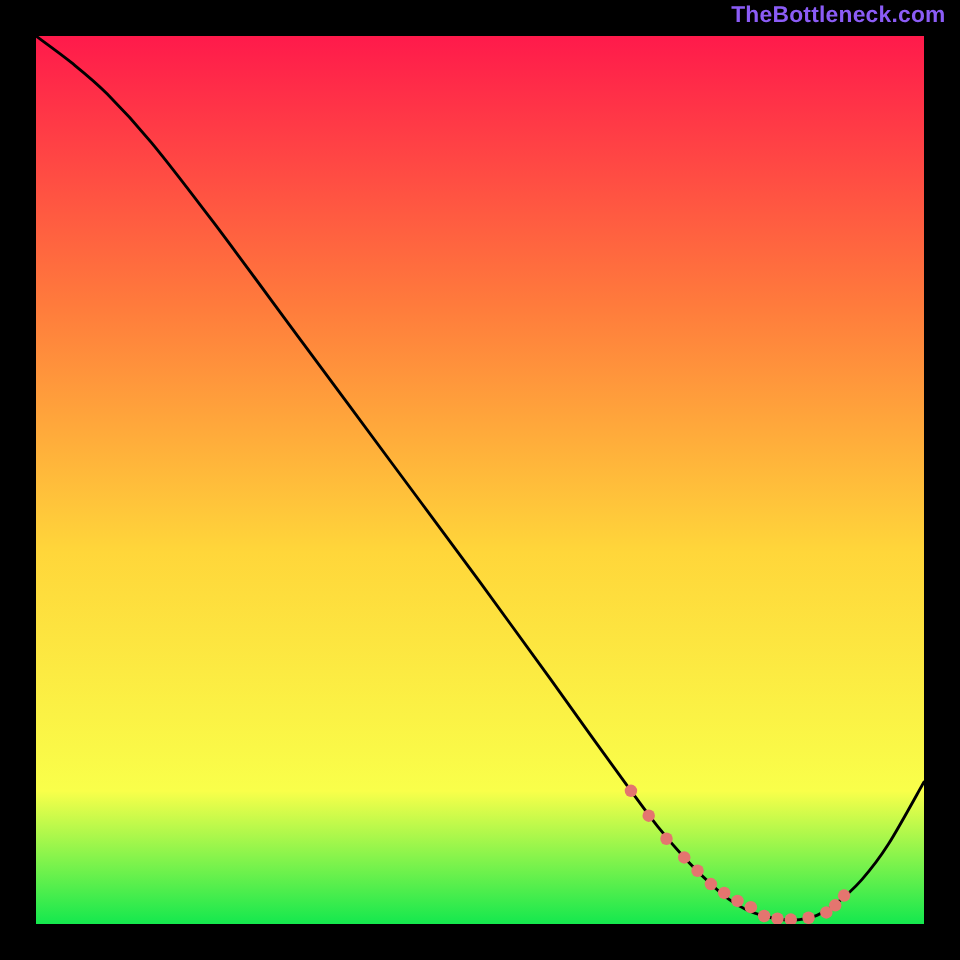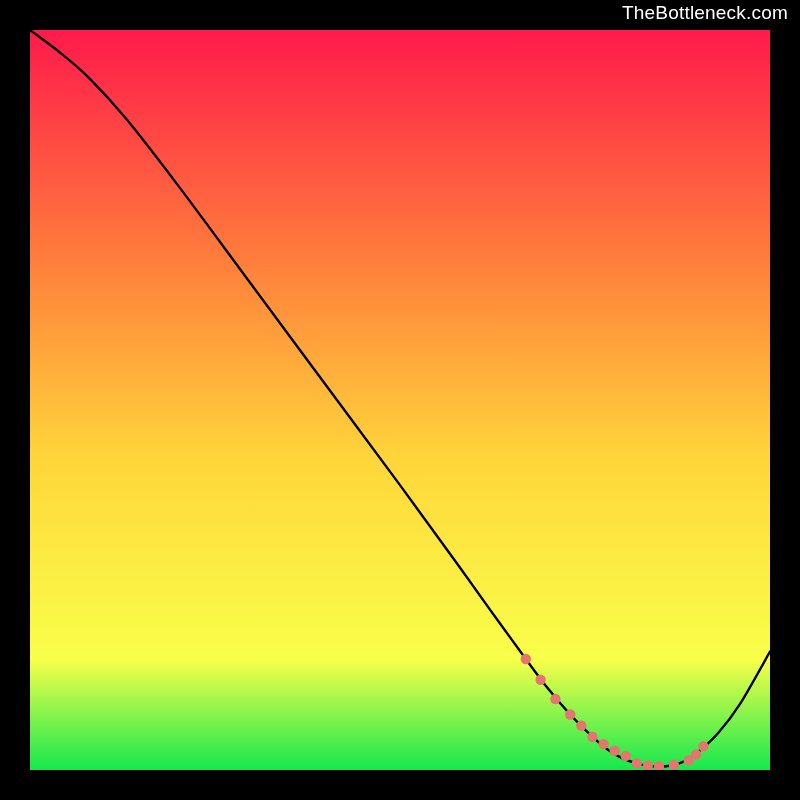--- a/index.html
+++ b/index.html
@@ -16,23 +16,23 @@
     left: 0;
     top: 0;
     width: 800px;
     height: 800px;
     background: #000000;
   }
   .attribution {
     position: absolute;
     top: 2px;
     right: 12px;
-    color: #ffffff;
+    color: #8b5cf6;
     font-size: 19px;
-    font-weight: 400;
+    font-weight: 700;
     letter-spacing: 0.2px;
   }
   .plot-area {
     position: absolute;
     left: 30px;
     top: 30px;
     width: 740px;
     height: 740px;
   }
   .plot-area svg {

